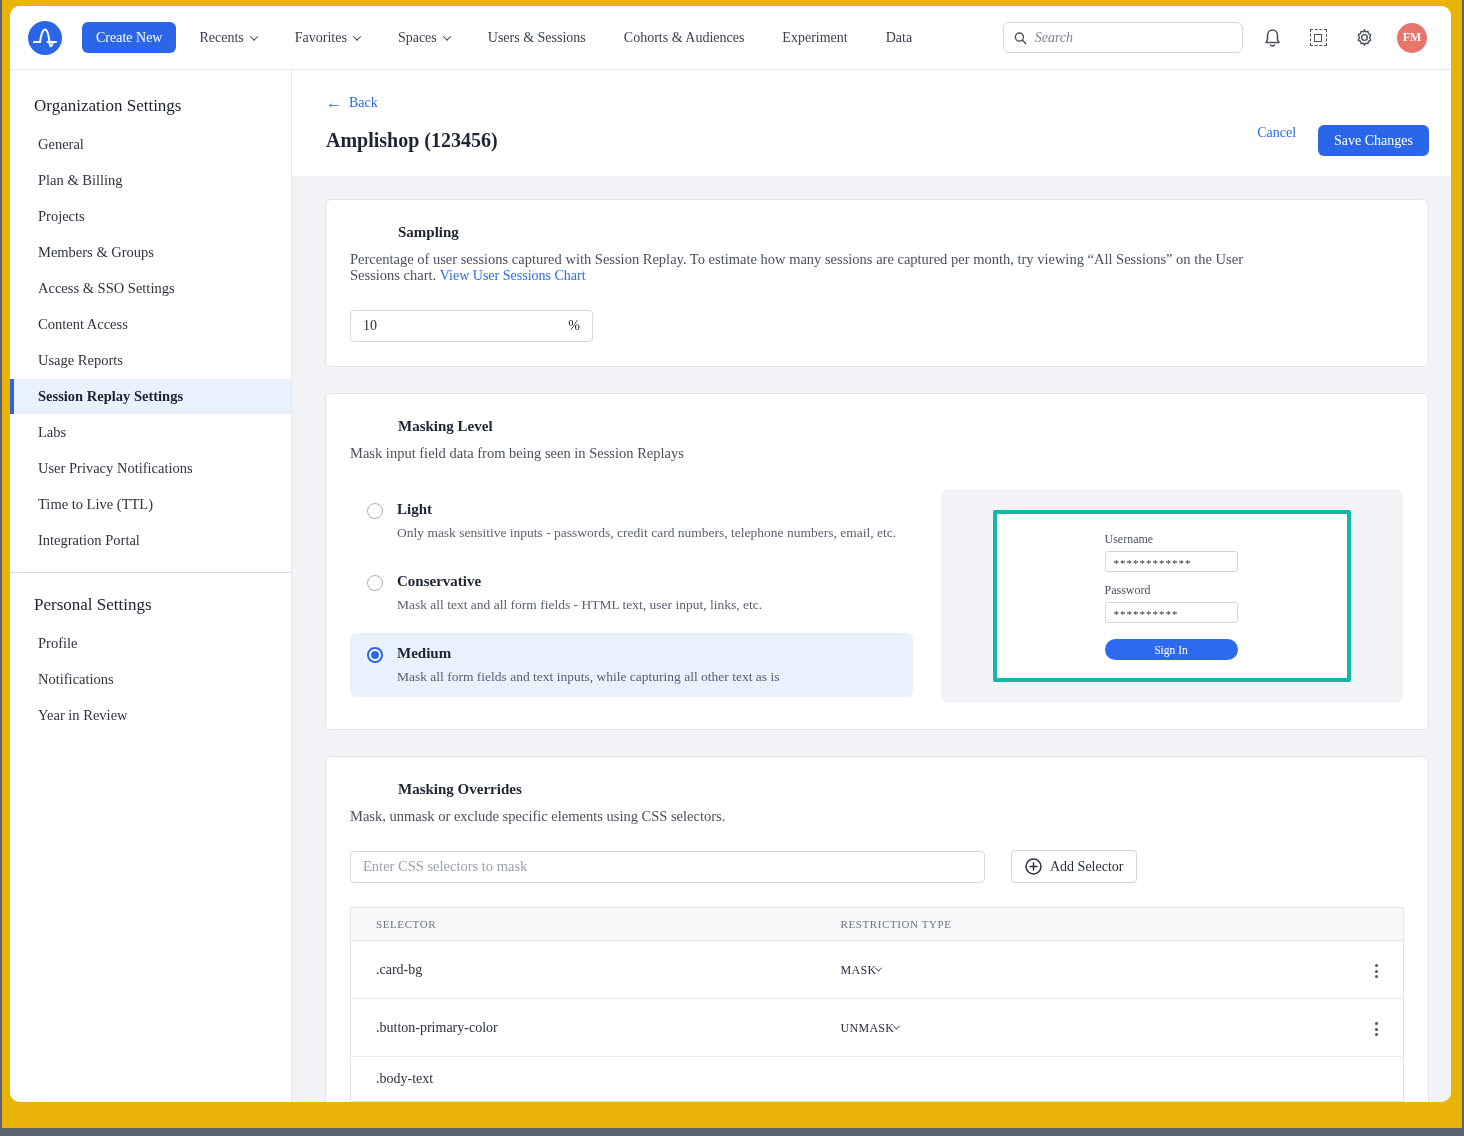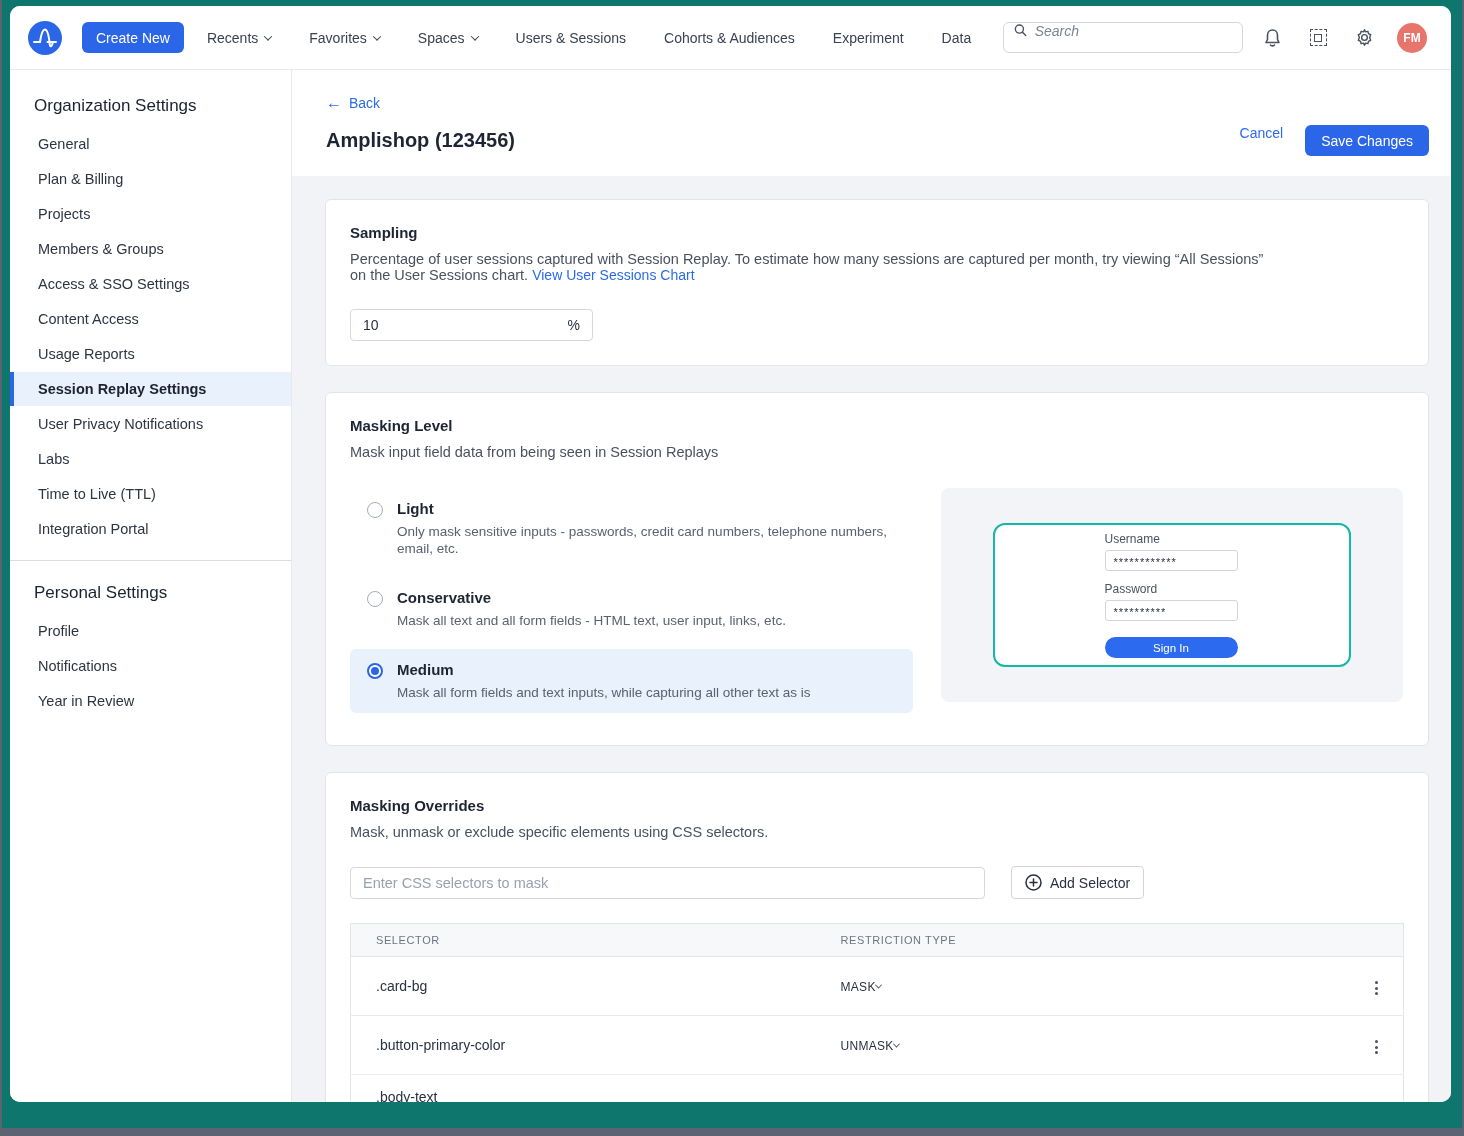--- a/index.html
+++ b/index.html
@@ -1,33 +1,33 @@
 <!DOCTYPE html>
 <html><head>
 <meta charset="utf-8">
 <style>
   * { margin:0; padding:0; box-sizing:border-box; }
   html,body { width:1464px; height:1136px; overflow:hidden; }
   body { background:#5c6373; font-family:"Liberation Sans", sans-serif; }
-  .window { position:fixed; top:0; left:2px; right:2px; bottom:8px; background:#0f766e; }
+  .window { position:fixed; top:0; left:2px; right:2px; bottom:8px; background:#eab308;font-family:Liberation Serif, serif; }
   .app { position:absolute; top:6px; left:8px; right:11px; bottom:26px; background:#fff;
          border-radius:10px; overflow:hidden; display:flex; flex-direction:column; }
 
   
   .topnav { height:64px; flex:0 0 64px; display:flex; align-items:center; gap:8px;
             padding:0 24px 0 18px; border-bottom:1px solid #e7e8ec; background:#fff; }
   .logo { width:34px; height:34px; flex:0 0 34px; margin-right:12px; cursor:pointer; }
   .btn-primary { background:#2c66e8; color:#fff; border:none; border-radius:6px; height:31px;
                  padding:0 14px; font-size:14px; font-family:inherit; cursor:pointer; }
   .nav-item { display:flex; align-items:center; gap:7px; padding:0 15px; font-size:14px;
               color:#3a4150; height:64px; cursor:pointer; white-space:nowrap; }
   .chev { display:inline-block; width:6px; height:6px; border-right:1.5px solid currentColor;
           border-bottom:1.5px solid currentColor; transform:rotate(45deg) translate(-1px,-1px); }
   .nav-spacer { flex:1; }
-  .search-box { display:flex; align-items:flex-start; gap:8px; width:240px; height:31px;
+  .search-box { display:flex; align-items:center; gap:8px; width:240px; height:31px;
                 border:1px solid #d3d6dd; border-radius:6px; padding:0 10px; background:#fff; }
   .search-box input { border:none; outline:none; width:100%; font-size:14px; font-style:italic;
                       color:#5a6170; font-family:inherit; background:transparent; }
   .search-box input::placeholder { color:#7d8494; }
   .icon-btn { width:34px; height:34px; display:flex; align-items:center; justify-content:center;
               color:#4a5160; cursor:pointer; margin-left:4px; }
   .apps-icon { width:17px; height:17px; border:1.6px dashed #4a5160; display:flex;
                align-items:center; justify-content:center; }
   .apps-icon span { width:8px; height:8px; border:1.6px solid #4a5160; display:block; }
   .avatar { width:30px; height:30px; border-radius:50%; background:#e8756c; color:#fff;
@@ -53,21 +53,21 @@
   .title-row { display:flex; align-items:center; justify-content:space-between; margin-top:13px; }
   .page-title { font-size:20px; font-weight:bold; color:#1d2433; }
   .header-actions { display:flex; align-items:flex-start; gap:22px; }
   .link { color:#2b6be8; font-size:14px; cursor:pointer; text-decoration:none; }
   .btn-save { background:#2c66e8; color:#fff; border:none; border-radius:6px; height:31px;
               padding:0 16px; font-size:14px; font-family:inherit; cursor:pointer; }
 
   .content { flex:1; overflow:auto; padding:23px 22px 20px 33px; }
   .card { background:#fff; border:1px solid #e2e4e9; border-radius:6px; padding:24px;
           margin-bottom:26px; }
-  .card-title { font-size:15px; font-weight:bold; color:#1d2433; }
+  .card-title { font-size:15px; font-weight:bold; color:#1d2433;margin-left:48px; }
   .card-desc { font-size:14.5px; color:#4a505e; line-height:16px; margin-top:10px;
                max-width:930px; }
 
   
   .pct-field { margin-top:26px; width:243px; height:32px; border:1px solid #d5d8de;
                border-radius:4px; display:flex; align-items:center; padding:0 12px;
                background:#fff; }
   .pct-field input { border:none; outline:none; flex:1; font-size:14px; color:#2a3040;
                      font-family:inherit; }
   .pct-suffix { font-size:14px; color:#2a3040; }
@@ -80,22 +80,22 @@
   .option.selected { background:#e8f1fc; }
   .radio { width:16px; height:16px; flex:0 0 16px; border:1.5px solid #a7adb8; border-radius:50%;
            margin-top:2px; background:#fff; display:flex; align-items:center; justify-content:center; }
   .option.selected .radio { border:2px solid #2c66e8; }
   .radio .dot { width:8px; height:8px; border-radius:50%; background:#2c66e8; }
   .opt-label { font-size:15px; font-weight:bold; color:#1d2433; }
   .opt-desc { font-size:13.5px; color:#5a6170; margin-top:6px; line-height:17px; }
 
   .preview-panel { width:462px; height:214px; background:#f3f4f7; border-radius:8px;
                    display:flex; align-items:center; justify-content:center; }
-  .mini-card { width:358px; height:144px; background:#fff; border:2px solid #14b8a6;
-               border-radius:12px; display:flex; align-items:center; justify-content:center; }
+  .mini-card { width:358px; height:172px; background:#fff; border:4px solid #14b8a6;
+               border-radius:2px; display:flex; align-items:center; justify-content:center; }
   .mini-form { width:135px; }
   .mini-label { font-size:12px; color:#4a5160; margin-bottom:4px; }
   .mini-input { width:133px; height:21px; border:1px solid #d2d5db; border-radius:3px;
                 font-size:11px; color:#2a3040; letter-spacing:1px; display:flex;
                 align-items:center; padding:3px 8px 0 8px; margin-bottom:11px; background:#fff; }
   .mini-btn { width:133px; height:21px; border:none; border-radius:11px; background:#2c6bef;
               color:#fff; font-size:11.5px; font-family:inherit; cursor:pointer; margin-top:5px; }
 
   
   .ovr-controls { display:flex; gap:26px; margin-top:26px; align-items:center; }
@@ -195,22 +195,22 @@
     <div class="sidebar">
       <div class="side-head">Organization Settings</div>
       <div class="side-item">General</div>
       <div class="side-item">Plan &amp; Billing</div>
       <div class="side-item">Projects</div>
       <div class="side-item">Members &amp; Groups</div>
       <div class="side-item">Access &amp; SSO Settings</div>
       <div class="side-item">Content Access</div>
       <div class="side-item">Usage Reports</div>
       <div class="side-item active">Session Replay Settings</div>
+      <div class="side-item">Labs</div>
       <div class="side-item">User Privacy Notifications</div>
-      <div class="side-item">Labs</div>
       <div class="side-item">Time to Live (TTL)</div>
       <div class="side-item">Integration Portal</div>
       <hr class="side-divider">
       <div class="side-head">Personal Settings</div>
       <div class="side-item">Profile</div>
       <div class="side-item">Notifications</div>
       <div class="side-item">Year in Review</div>
     </div>
 
     <div class="main">

